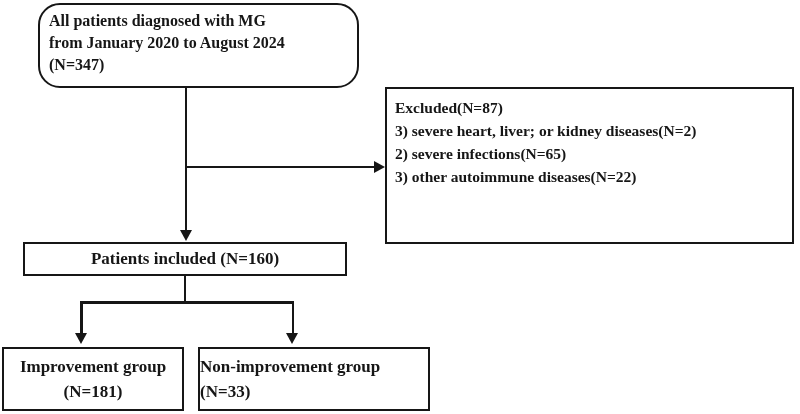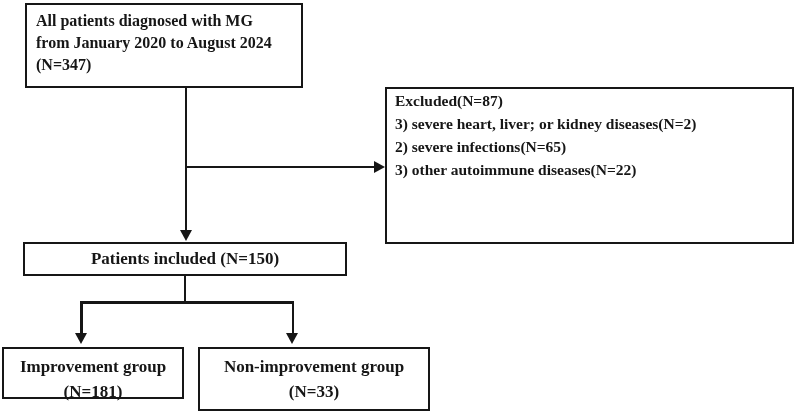--- a/index.html
+++ b/index.html
@@ -18,44 +18,45 @@
     font-weight: bold;
     color: var(--text);
     overflow: hidden;
   }
   .box {
     position: absolute;
     border: 2.5px solid var(--line);
     background: var(--background);
   }
   .box-top {
-    left: 25px; top: 3px; width: 278px; height: 85px;
+    left: 38px; top: 3px; width: 321px; height: 85px;
     font-size: 16px; line-height: 22px;
     padding: 5px 8px 0 9px;
+    border-radius: 22px;
   }
   .box-top .centered { text-align: left; }
   .box-excluded {
     left: 385px; top: 87px; width: 409px; height: 157px;
     font-size: 15.5px; line-height: 23px;
-    padding: 0 6px 0 8px;
+    padding: 7px 6px 0 8px;
   }
   .box-included {
     left: 23px; top: 242px; width: 324px; height: 34px;
     font-size: 17px; line-height: 29px;
     text-align: center;
   }
   .box-improvement {
-    left: 2px; top: 347px; width: 182px; height: 52px;
+    left: 2px; top: 347px; width: 182px; height: 64px;
     font-size: 17px; line-height: 25px;
     text-align: center; padding-top: 5px;
   }
   .box-nonimprovement {
     left: 198px; top: 347px; width: 232px; height: 64px;
     font-size: 17px; line-height: 25px;
-    text-align: center; padding-top: 5px;
+    text-align: left; padding-top: 5px;
   }
   .connector {
     position: absolute;
     background: var(--line);
   }
   .arrowhead-down {
     position: absolute;
     width: 0; height: 0;
     border-left: 6.5px solid transparent;
     border-right: 6.5px solid transparent;
@@ -81,21 +82,21 @@
   </div>
 
   <div class="box box-excluded">
     <div>Excluded(N=87)</div>
     <div>3) severe heart, liver; or kidney diseases(N=2)</div>
     <div>2) severe infections(N=65)</div>
     <div>3) other autoimmune diseases(N=22)</div>
   </div>
 
   <div class="box box-included">
-    <div>Patients included (N=150)</div>
+    <div>Patients included (N=160)</div>
   </div>
 
   <div class="box box-improvement">
     <div>Improvement group</div>
     <div>(N=181)</div>
   </div>
 
   <div class="box box-nonimprovement">
     <div>Non-improvement group</div>
     <div>(N=33)</div>

